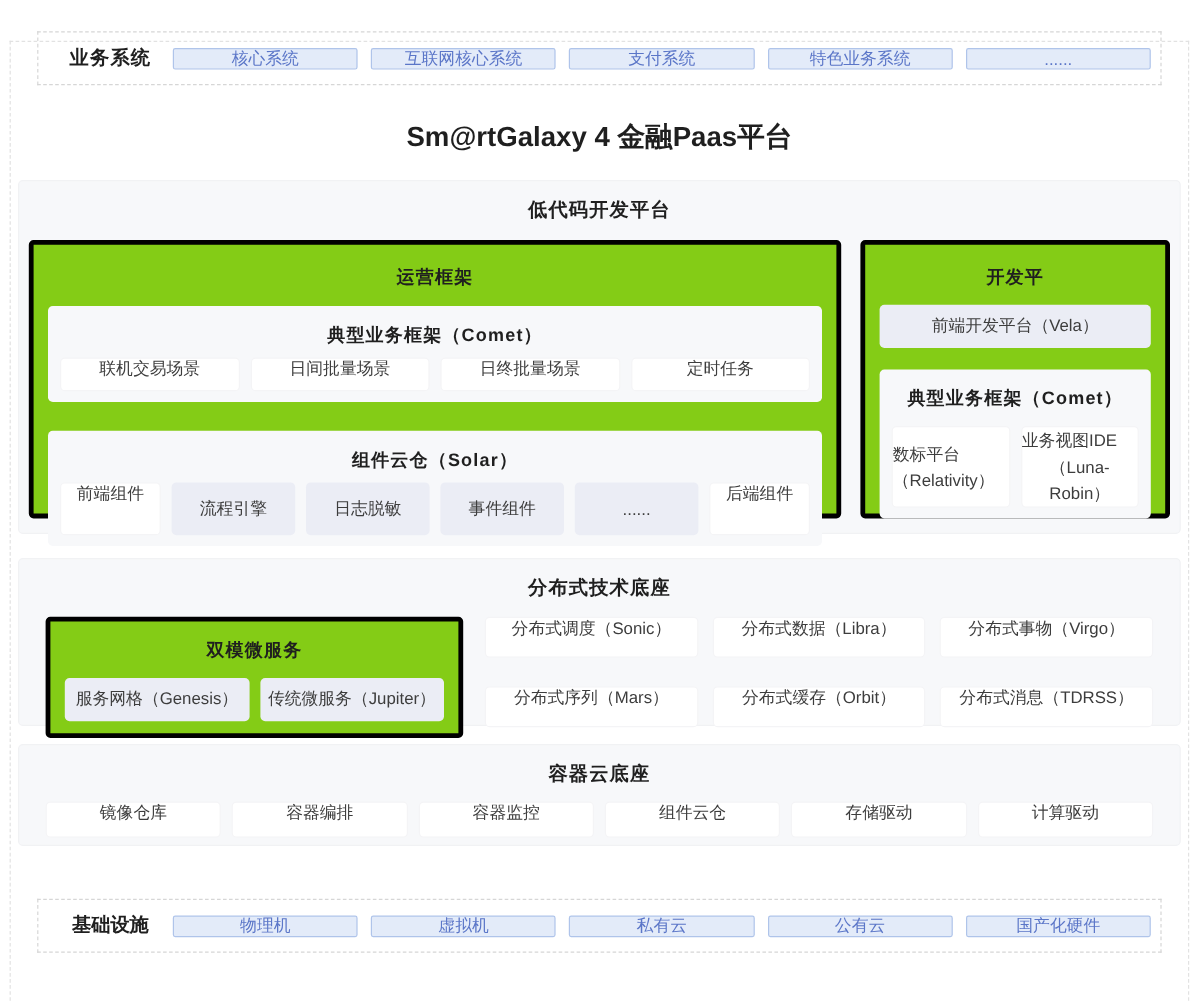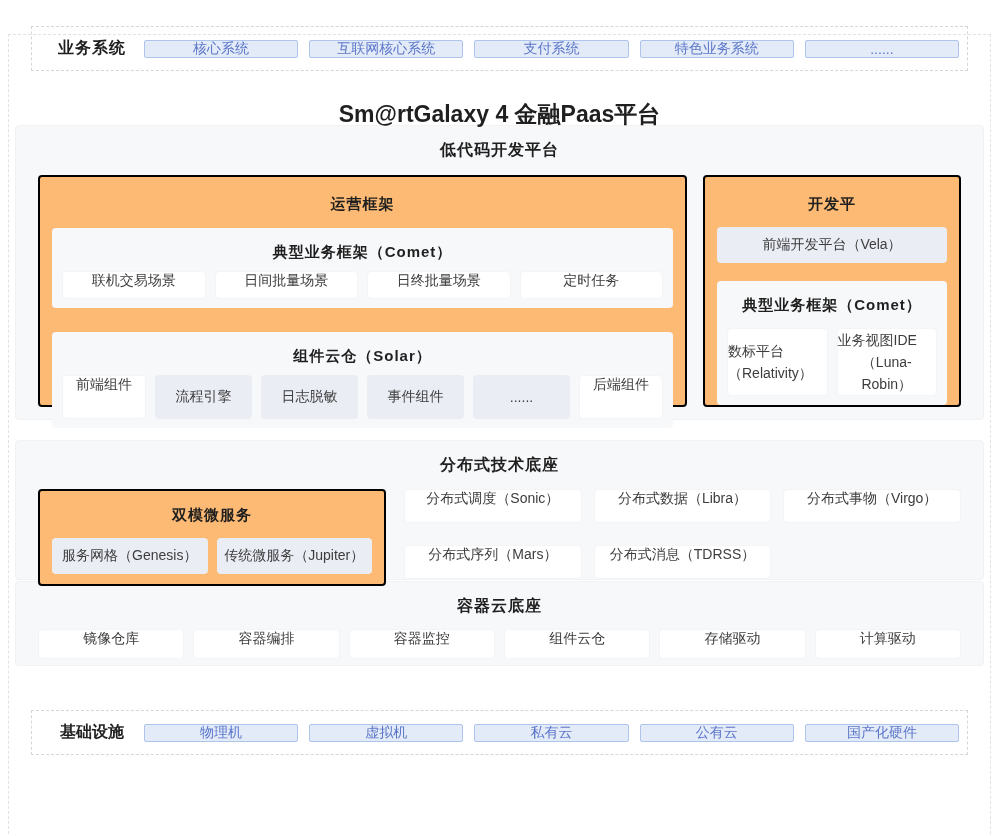--- a/index.html
+++ b/index.html
@@ -41,25 +41,25 @@
   
   .gray-panel {
     margin:0 15px; background:#f7f8fa; border:1px solid #f1f2f4; border-radius:4px;
   }
   .panel-title {
     text-align:center; font-size:16px; font-weight:bold; color:#1f1f1f;
     letter-spacing:1px;
   }
 
   
-  .lowcode { padding:14px 22px 16px; height:295px; }
+  .lowcode { margin-top:25px; padding:14px 8px 16px; height:295px; }
   .lowcode .panel-title { margin-bottom:14px; }
   .lowcode-body { display:flex; gap:16px; height:232px; }
 
-  .white-card { background:#fdba74; border:2px solid #000000; border-radius:4px; }
+  .white-card { background:#84cc16; border:4px solid #000000; border-radius:4px; }
   .card-title {
     text-align:center; font-size:15px; font-weight:bold; color:#1f1f1f;
     letter-spacing:1px;
   }
 
   .op-card { flex:1; padding:12px 12px; }
   .op-card .card-title { margin:6px 0 14px; }
   .sub-gray {
     background:#f7f8fa; border-radius:4px; padding:9px 10px 9px;
   }
@@ -95,21 +95,21 @@
   .dual-card { flex:0 0 348px; padding:9px 12px 10px; }
   .dual-card .card-title { margin:6px 0 13px; }
   .dual-row .lav-box { height:36px; }
   .dist-grid {
     flex:1; display:grid; grid-template-columns:repeat(3,1fr);
     column-gap:12px; row-gap:15px;
   }
   .dist-grid .white-box { height:34px; }
 
   
-  .containerbase { margin-top:1px; padding:14px 22px 11px; height:85px; }
+  .containerbase { margin-top:15px; padding:14px 22px 11px; height:85px; }
   .containerbase .panel-title { margin-bottom:12px; }
   .containerbase .white-box { height:30px; }
 
   .infra-label { letter-spacing:0; }
 </style>
 </head>
 <body>
 
 <div class="page">
   <div class="page-border"></div>
@@ -230,20 +230,23 @@
           <div class="white-box">
             <span>分布式数据（Libra）</span>
           </div>
           <div class="white-box">
             <span>分布式事物（Virgo）</span>
           </div>
           <div class="white-box">
             <span>分布式序列（Mars）</span>
           </div>
           <div class="white-box">
+            <span>分布式缓存（Orbit）</span>
+          </div>
+          <div class="white-box">
             <span>分布式消息（TDRSS）</span>
           </div>
         </div>
 
     </div>
   </section>
 
   <section class="gray-panel containerbase">
     <div class="panel-title">容器云底座</div>
     <div class="box-row">

